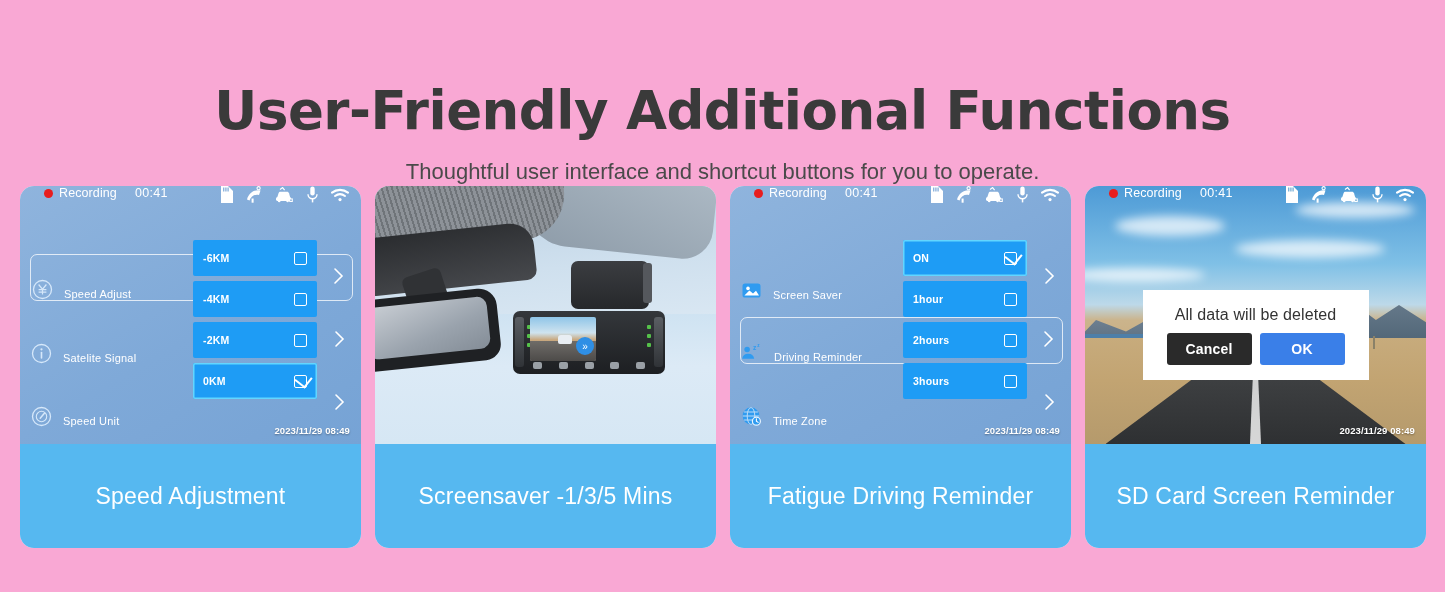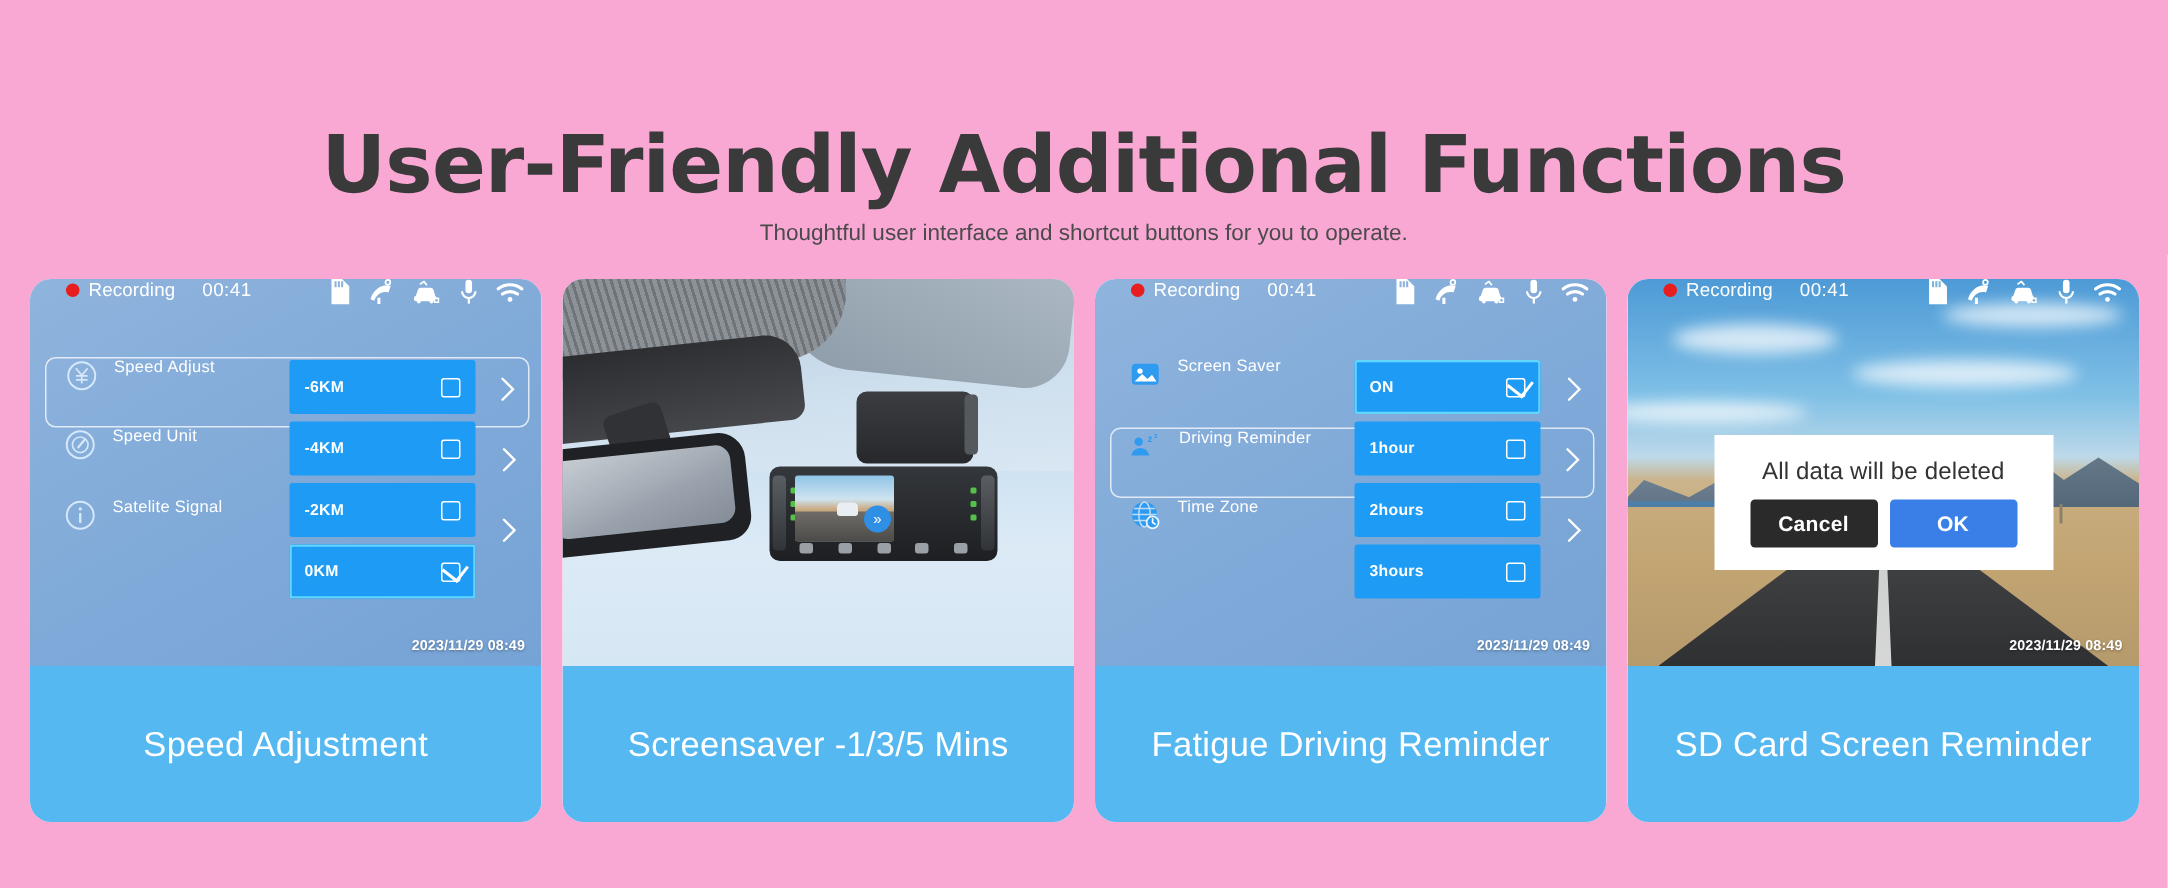--- a/index.html
+++ b/index.html
@@ -12,21 +12,21 @@
   .page { position: relative; width: 1445px; height: 592px; background: #f9a8d4; }
 
   
   .heading-wrap { position: absolute; top: 82px; left: 0; width: 1445px; text-align: center; }
   .main-title {
     font-size: 53px; font-weight: bold; color: #3a3a3a;
     letter-spacing: -0.5px; line-height: 1.08;
     font-family: "DejaVu Sans", sans-serif;
   }
   .sub-title {
-    margin-top: 8px; font-size: 15px; color: #4a4a4a; font-weight: 400;
+    margin-top: 20px; font-size: 22px; color: #4a4a4a; font-weight: 400;
     font-family: "Liberation Sans", sans-serif;
   }
 
   
   .cards { position: absolute; top: 186px; left: 20px; width: 1413px; height: 362px;
            display: flex; gap: 14px; }
   .card {
     width: 341px; height: 362px; border-radius: 14px; overflow: hidden;
     display: flex; flex-direction: column; position: relative;
     background: #fff;
@@ -41,22 +41,22 @@
                display: flex; align-items: flex-start; padding: 0 12px; margin-left: 12px; }
   .rec-group { display: flex; align-items: center; gap: 6px; }
   .rec-dot { width: 9px; height: 9px; border-radius: 50%; background: #e81d1d; display:block; }
   .rec-text { color: #ffffff; font-size: 12.5px; font-weight: 500; letter-spacing: .1px; }
   .rec-time { color: #ffffff; font-size: 12.5px; font-weight: 500; margin-left: 18px; letter-spacing: .3px; }
   .status-icons { margin-left: auto; display: flex; align-items: center; gap: 13px; }
   .status-icons svg { display: block; }
 
   
   .menu-list { position: absolute; top: 52px; left: 10px; right: 8px; }
-  .menu-row { position: relative; height: 47px; display: flex; align-items: flex-start;
-              padding-left: 12px; border-radius: 7px; margin-bottom: 0px; }
+  .menu-row { position: relative; height: 47px; display: flex; align-items: flex-end;
+              padding-left: 0; border-radius: 7px; margin-bottom: 0px; margin-top: 16px; }
   .menu-row.selected { border: 1px solid rgba(255,255,255,.75); }
   .menu-row .m-icon { width: 22px; height: 22px; flex: 0 0 22px; display:flex; align-items:center; justify-content:center; }
   .menu-row .m-label { margin-left: 11px; color: #ffffff; font-size: 11px; font-weight: 500; letter-spacing:.2px; white-space: nowrap;}
   .menu-row .m-chev { position: absolute; right: 8px; top: 50%; transform: translateY(-50%); }
 
   
   .options { position: absolute; top: 54px; right: 44px; width: 124px; display: flex; flex-direction: column; gap: 5px; }
   .opt { height: 36px; border-radius: 2px; background: #1e9cf5;
          display: flex; align-items: center; justify-content: space-between;
          padding: 0 10px; color: #ffffff; font-size: 10.5px; font-weight: 600; letter-spacing: .2px; }
@@ -214,38 +214,38 @@
               </span>
             <span class="m-label">Speed Adjust</span>
             <span class="m-chev"><svg width="11" height="17" viewBox="0 0 11 17">
                   <path d="M2 1.5 L9 8.5 L2 15.5" stroke="#ffffff" stroke-width="1.6" fill="none" stroke-linecap="round"></path>
                 </svg></span>
           </div>
           <div class="menu-row">
             <span class="m-icon">
                 <svg width="21" height="21" viewBox="0 0 21 21">
                   <circle cx="10.5" cy="10.5" r="9" fill="none" stroke="#d6e8fa" stroke-width="1.3"></circle>
-                  <circle cx="10.5" cy="10.5" r="5.2" fill="none" stroke="#d6e8fa" stroke-width="1.1"></circle>
-                  <path d="M13.4 7.2 L9.2 12.2" stroke="#d6e8fa" stroke-width="1.5" stroke-linecap="round"></path>
-                </svg>
-              </span>
-            <span class="m-label">Speed Unit</span>
+                  <circle cx="10.5" cy="6.3" r="1.1" fill="#d6e8fa"></circle>
+                  <rect x="9.7" y="8.8" width="1.6" height="7" rx="0.8" fill="#d6e8fa"></rect>
+                </svg>
+              </span>
+            <span class="m-label">Satelite Signal</span>
             <span class="m-chev"><svg width="11" height="17" viewBox="0 0 11 17">
                   <path d="M2 1.5 L9 8.5 L2 15.5" stroke="#ffffff" stroke-width="1.6" fill="none" stroke-linecap="round"></path>
                 </svg></span>
           </div>
           <div class="menu-row">
             <span class="m-icon">
                 <svg width="21" height="21" viewBox="0 0 21 21">
                   <circle cx="10.5" cy="10.5" r="9" fill="none" stroke="#d6e8fa" stroke-width="1.3"></circle>
-                  <circle cx="10.5" cy="6.3" r="1.1" fill="#d6e8fa"></circle>
-                  <rect x="9.7" y="8.8" width="1.6" height="7" rx="0.8" fill="#d6e8fa"></rect>
-                </svg>
-              </span>
-            <span class="m-label">Satelite Signal</span>
+                  <circle cx="10.5" cy="10.5" r="5.2" fill="none" stroke="#d6e8fa" stroke-width="1.1"></circle>
+                  <path d="M13.4 7.2 L9.2 12.2" stroke="#d6e8fa" stroke-width="1.5" stroke-linecap="round"></path>
+                </svg>
+              </span>
+            <span class="m-label">Speed Unit</span>
             <span class="m-chev"><svg width="11" height="17" viewBox="0 0 11 17">
                   <path d="M2 1.5 L9 8.5 L2 15.5" stroke="#ffffff" stroke-width="1.6" fill="none" stroke-linecap="round"></path>
                 </svg></span>
           </div>
         </div>
 
         <div class="options">
           <div class="opt">
             <span>-6KM</span>
             <span class="cbox"></span>

